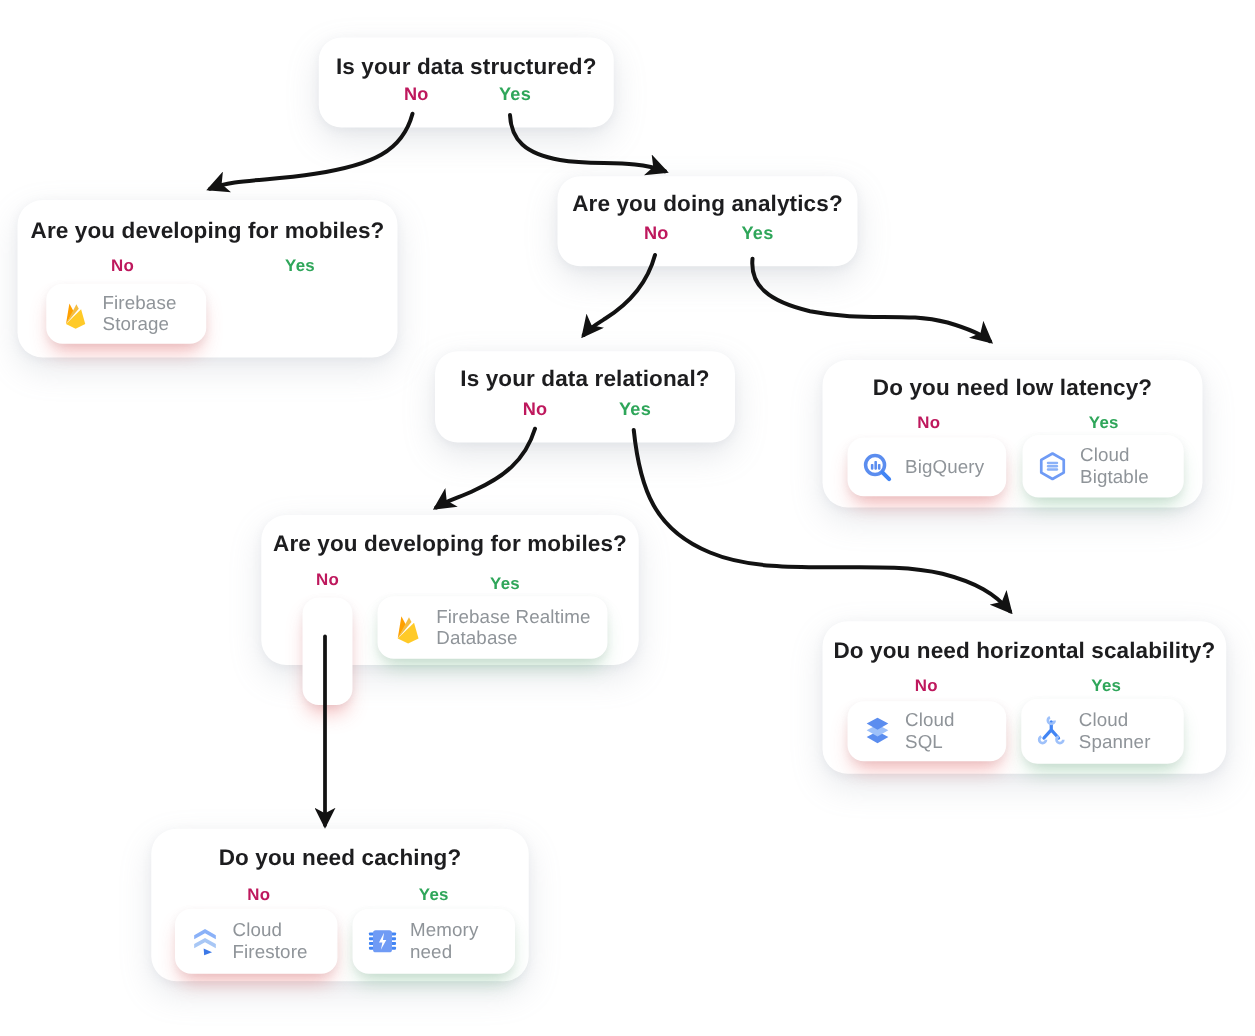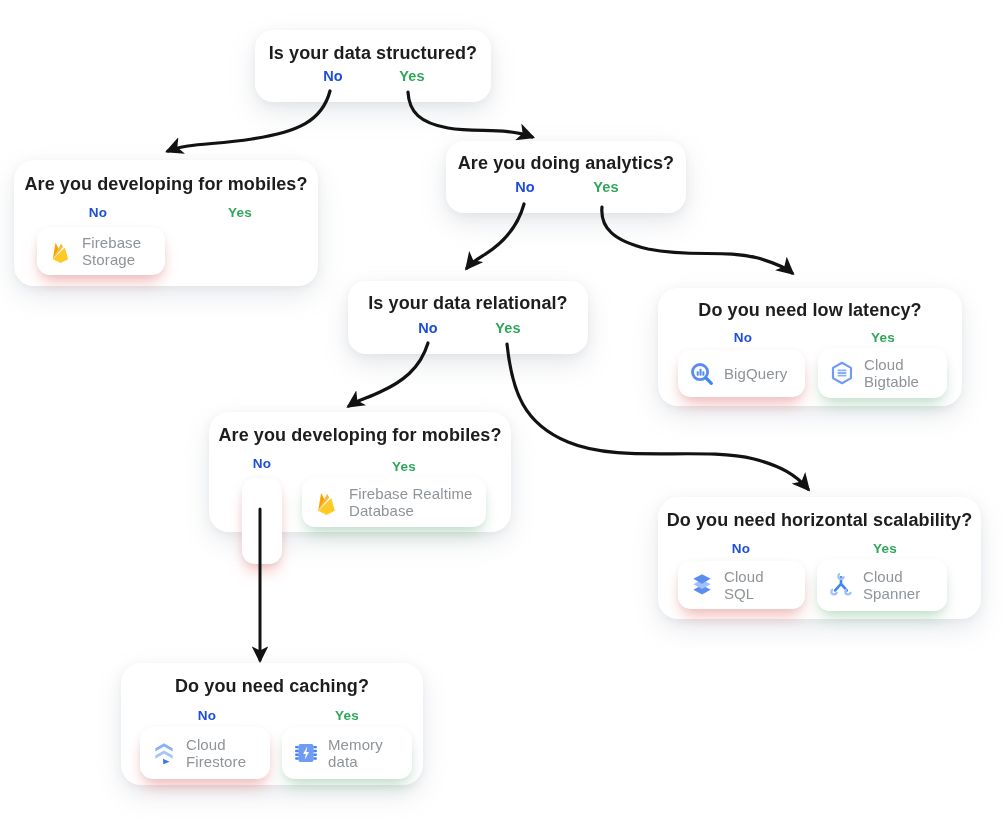--- a/index.html
+++ b/index.html
@@ -5,21 +5,21 @@
   html,body{margin:0;padding:0;background:#ffffff;}
   body{font-family:"Liberation Sans","DejaVu Sans",sans-serif;}
   .canvas{position:relative;width:1004px;height:829px;background:#ffffff;overflow:hidden;}
 
   
   .qbox{position:absolute;background:#fff;border-radius:18px;
         box-shadow:0 10px 26px rgba(140,150,165,.22),0 2px 8px rgba(140,150,165,.10);}
   .q-title{position:absolute;left:0;right:0;text-align:center;
            font-size:18px;font-weight:600;color:#1d1d1f;letter-spacing:.1px;}
   .choice{position:absolute;transform:translateX(-50%);font-size:14.5px;font-weight:700;letter-spacing:.2px;}
-  .choice.no{color:#1d4ed8;text-align:right;}
+  .choice.no{color:#be185d;text-align:right;}
   .choice.yes{color:#2fa65a;}
 
   
   .panel{position:absolute;background:#fff;border-radius:20px;
          box-shadow:0 10px 26px rgba(140,150,165,.20),0 2px 8px rgba(140,150,165,.10);}
   .panel-base{position:absolute;left:10px;right:-13px;bottom:-13px;height:30px;
               background:#a7c0ef;border-radius:13px;z-index:-1;
               box-shadow:0 6px 12px rgba(140,160,200,.35);}
 
   
@@ -174,21 +174,21 @@
               <rect x="2" y="16" width="3.4" height="2.2" rx=".6"></rect>
             <rect x="18.6" y="5.5" width="3.4" height="2.2" rx=".6"></rect>
               <rect x="18.6" y="9" width="3.4" height="2.2" rx=".6"></rect>
             <rect x="18.6" y="12.5" width="3.4" height="2.2" rx=".6"></rect>
               <rect x="18.6" y="16" width="3.4" height="2.2" rx=".6"></rect>
           </g>
           <rect x="5" y="3.8" width="14" height="16.4" rx="2" fill="#6f9bf5"></rect>
           <polygon points="13.2,5.8 9.4,13 11.9,13 10.8,18.2 14.8,11 12.3,11" fill="#fff"></polygon>
         </svg>
       </span>
-      <span class="plabel">Memory data</span>
+      <span class="plabel">Memory need</span>
     </div>
   </div>
 
   <svg class="edges" viewBox="0 0 1004 829">
     <defs>
       <marker id="ah" viewBox="0 0 10 10" refX="8.2" refY="5" markerWidth="5.6" markerHeight="5.6" orient="auto-start-reverse">
         <path d="M0 0 L10 5 L0 10 L2.6 5 Z" fill="#121212"></path>
       </marker>
     </defs>
     <g fill="none" stroke="#121212" stroke-width="3.2" stroke-linecap="round">

